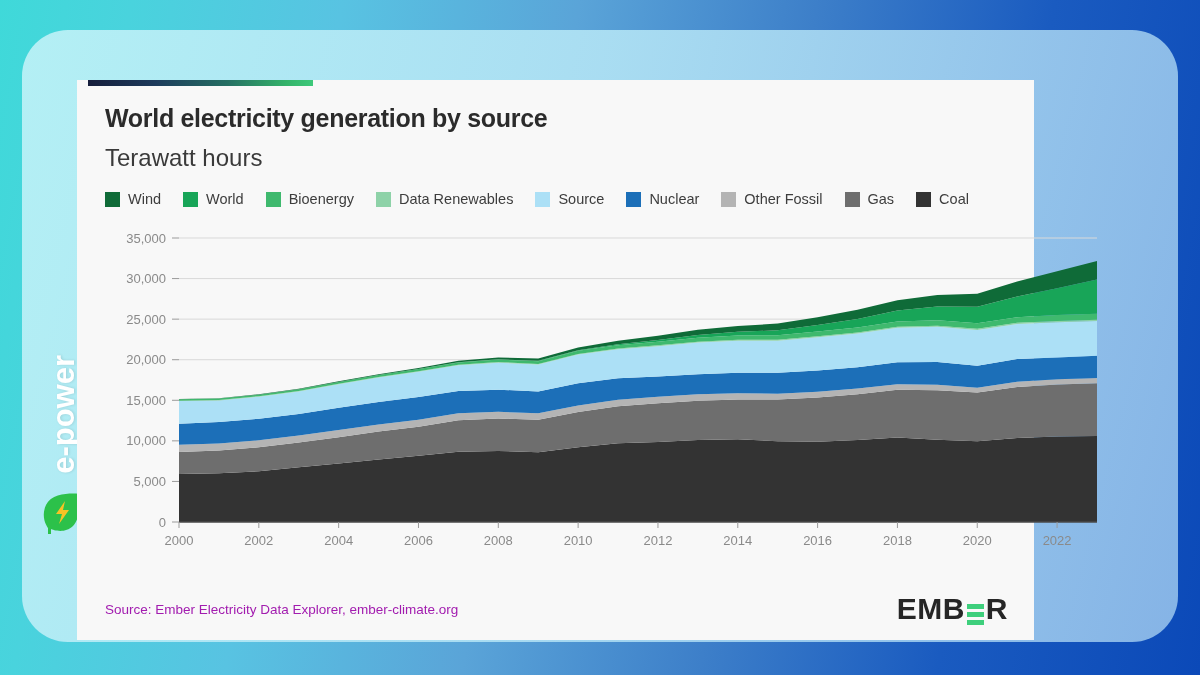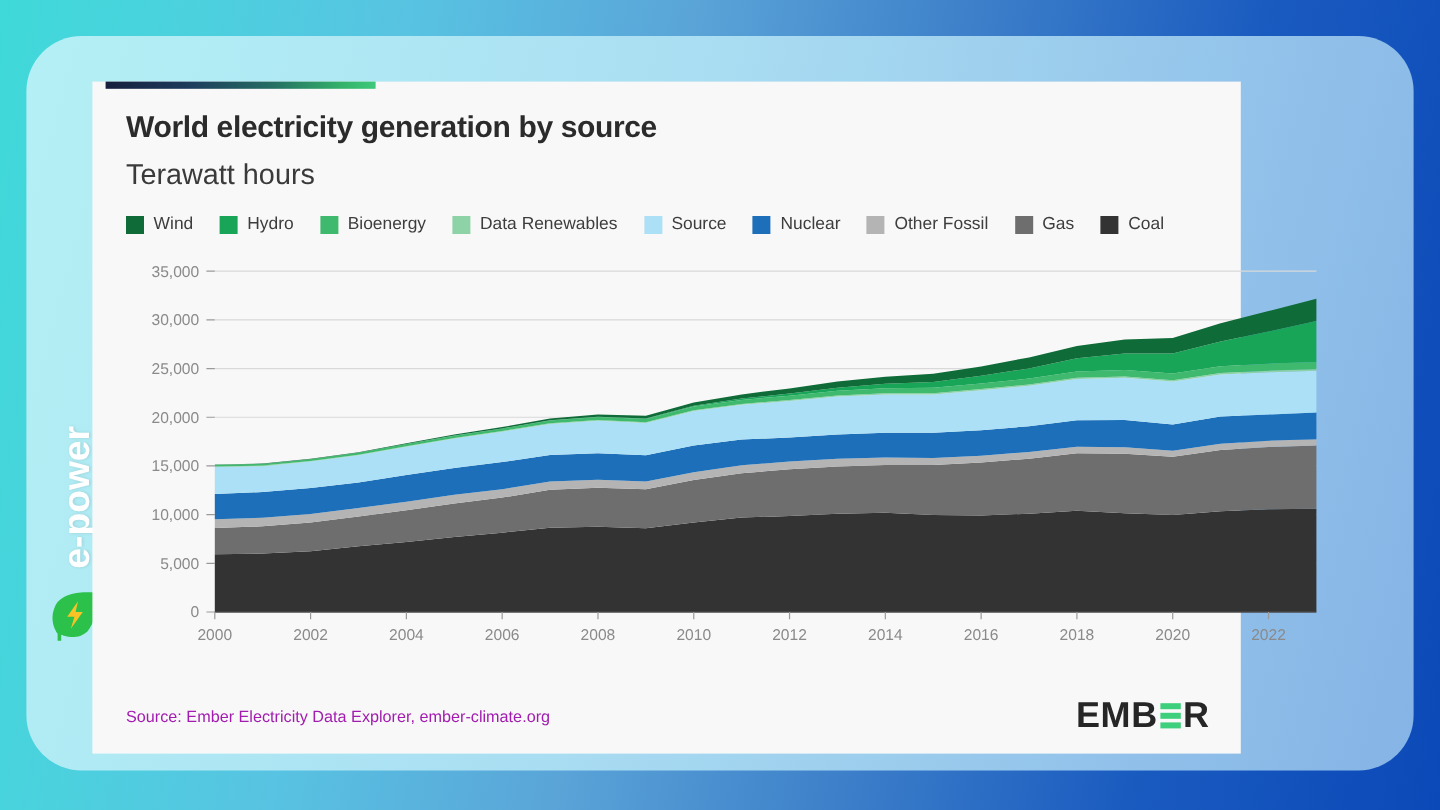--- a/index.html
+++ b/index.html
@@ -26,21 +26,21 @@
     background: linear-gradient(105deg,
                 rgba(186,241,246,.95) 0%,
                 rgba(176,226,244,.92) 45%,
                 rgba(150,194,236,.88) 100%);
     border-radius: 46px;
   }
 
   
   #panel {
     position: absolute;
-    left: 77px; top: 68px;
+    left: 77px; top: 80px;
     width: 957px; height: 560px;
     background: #f8f8f8;
   }
 
   #accent-bar {
     position: absolute;
     left: 11px; top: 0px;
     width: 225px; height: 6px;
     background: linear-gradient(90deg, #161e3c 0%, #1d3b5c 30%,
                 #256f63 62%, #34b36a 88%, #3ec97a 100%);
@@ -82,21 +82,21 @@
   .axis-line { stroke: #4a4a4a; stroke-width: 1.4; }
   .tick-mark { stroke: #9a9a9a; stroke-width: 1; }
 
   
   #footer-source {
     position: absolute; left: 28px; bottom: 23px;
     font-size: 13.5px; color: #a21caf;
   }
   #ember-logo {
     position: absolute; right: 26px; bottom: 14px;
-    display: flex; align-items: center;
+    display: flex; align-items: flex-end;
     font-size: 30px; font-weight: bold; color: #262626;
     letter-spacing: 0.5px;
   }
   #ember-bars {
     display: inline-flex; flex-direction: column; justify-content: center;
     gap: 3px; margin: 0 2px; padding-bottom: 1px;
   }
   #ember-bars i { display: block; width: 17px; height: 5px; background: #3ecf7c; }
 
   
@@ -135,21 +135,21 @@
     <div id="chart-title">World electricity generation by source</div>
     <div id="chart-subtitle">Terawatt hours</div>
 
     <div id="legend">
         <div class="legend-item">
           <span class="legend-swatch" style="background: rgb(15, 107, 56);"></span>
           <span class="legend-label">Wind</span>
         </div>
         <div class="legend-item">
           <span class="legend-swatch" style="background: rgb(24, 165, 88);"></span>
-          <span class="legend-label">Hydro</span>
+          <span class="legend-label">World</span>
         </div>
         <div class="legend-item">
           <span class="legend-swatch" style="background: rgb(63, 185, 110);"></span>
           <span class="legend-label">Bioenergy</span>
         </div>
         <div class="legend-item">
           <span class="legend-swatch" style="background: rgb(142, 210, 168);"></span>
           <span class="legend-label">Data Renewables</span>
         </div>
         <div class="legend-item">

